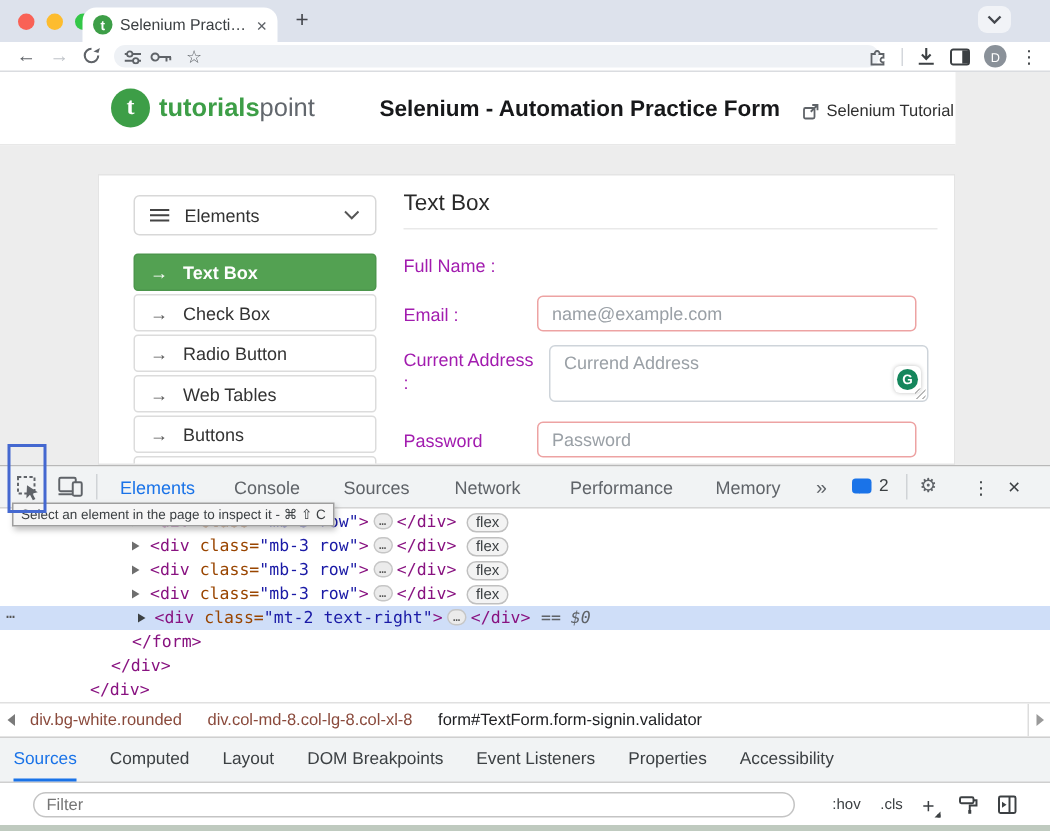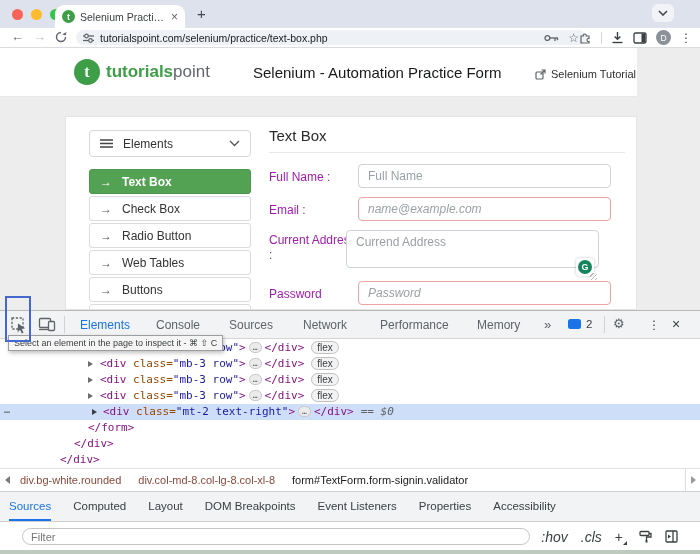--- a/index.html
+++ b/index.html
@@ -35,39 +35,39 @@
   .dots { font-size:12px; color:#3c4043; line-height:1; }
 
   
   .page { position:absolute; top:48px; left:0; right:0; height:262px; background:#ededed; overflow:hidden; }
   .site-header { position:absolute; top:0; left:0; width:637px; height:49px; background:#fff; border-bottom:1px solid #e8e8e8; }
   .logo-mark { position:absolute; left:74px; top:11px; width:26px; height:26px; border-radius:50%; background:#3d9e47;
                color:#fff; font:bold 16px "Liberation Serif",serif; display:flex; align-items:center; justify-content:center; }
   .brand { position:absolute; left:106px; top:14px; font-size:17px; }
   .brand .b1 { color:#3d9e47; font-weight:bold; }
   .brand .b2 { color:#62676d; }
-  .page-title { position:absolute; left:253px; top:16px; font-size:15px; font-weight:normal; color:#17181a; }
+  .page-title { position:absolute; left:253px; top:16px; font-size:15px; font-weight:bold; color:#17181a; }
   .tutorial-link { position:absolute; left:535px; top:20px; font-size:11px; color:#2f2f2f; display:flex; gap:5px; align-items:center; }
   .card { position:absolute; left:65px; top:68px; width:572px; height:194px; background:#fff; border:1px solid #e4e4e4; overflow:hidden; }
   .menu-header { position:absolute; left:23px; top:13px; width:162px; height:27px; border:1px solid #d8d8d8;
                  border-radius:4px; display:flex; align-items:center; padding:0 10px; gap:10px; background:#fff; }
   .menu-header .lbl { font-size:12px; color:#333; flex:1; }
   .menu-item { position:absolute; left:23px; width:162px; height:25px; border:1px solid #dcdcdc; border-radius:3px;
                background:#fff; display:flex; align-items:center; padding:0 10px; gap:10px; font-size:12px; color:#333; }
   .menu-item .arrow { color:#555; font-size:12px; }
   .menu-item.active { background:#53a152; border-color:#4c964c; color:#fff; font-weight:bold; }
   .menu-item.active .arrow { color:#fff; }
   .form-heading { position:absolute; left:203px; top:10px; font-size:15px; color:#2a2a2a; }
   .form-hr { position:absolute; left:203px; top:35px; width:356px; height:1px; background:#e9e9e9; }
   .f-label { position:absolute; left:203px; width:88px; font-size:12px; color:#a21caf; line-height:15px; }
   .f-input { position:absolute; left:292px; width:253px; height:24px; border:1px solid #ced4da; border-radius:4px;
              padding:0 9px; font-size:12px; color:#333; outline:none; background:#fff; font-family:"Liberation Sans",sans-serif;}
   .f-input::placeholder, .f-area::placeholder { color:#9aa0a6; }
-  .f-input.invalid { border-color:#eda3a3;font-style:italic; }
-  .f-area-wrap { position:absolute; left:280px; top:113px; width:253px; height:52px; }
+  .f-input.invalid { border-color:#eda3a3; }
+  .f-area-wrap { position:absolute; left:300px; top:113px; width:253px; height:38px; }
   .f-area { width:253px; height:38px; border:1px solid #ced4da; border-radius:4px; padding:4px 9px; font-size:12px;
             color:#333; resize:none; outline:none; font-family:"Liberation Sans",sans-serif; }
   .gram { position:absolute; right:5px; bottom:6px; width:18px; height:18px; background:#fff; border-radius:4px;
           box-shadow:0 0 3px rgba(0,0,0,.25); display:flex; align-items:center; justify-content:center; }
   .gram .gc { width:14px; height:14px; border-radius:50%; background:#15865c; color:#fff; font:bold 9px "Liberation Sans",sans-serif;
               display:flex; align-items:center; justify-content:center; }
   .resize-h { position:absolute; right:2px; bottom:2px; width:7px; height:7px;
               background:repeating-linear-gradient(135deg, transparent 0 2px, #b9b9b9 2px 3px); }
 
   
@@ -112,21 +112,21 @@
   .panel-tabs { position:absolute; top:180px; left:0; right:0; height:31px; background:#f1f3f4;
                 border-top:1px solid #cfcfcf; border-bottom:1px solid #cfcfcf;
                 display:flex; align-items:stretch; padding-left:9px; gap:22px; font-size:11.5px; color:#3c4043; }
   .ptab { line-height:29px; white-space:nowrap; }
   .ptab.active { color:#1a73e8; border-bottom:2px solid #1a73e8; }
   .filter-bar { position:absolute; top:211px; left:0; right:0; height:29px; background:#fff;
                 display:flex; align-items:center; padding:0 22px; }
   .filter-input { width:508px; height:17px; border:1px solid #c4c4c4; border-radius:10px; padding:0 8px;
                   font-size:11px; color:#333; outline:none; font-family:"Liberation Sans",sans-serif; }
   .fb-right { margin-left:auto; display:flex; align-items:center; gap:13px; }
-  .toggle-txt { font-size:14px; color:#3c4043;font-style:italic; }
+  .toggle-txt { font-size:10px; color:#3c4043; }
   .plus-btn { position:relative; font-size:14px; color:#3c4043; line-height:1; padding-right:3px; }
   .plus-btn::after { content:""; position:absolute; right:-1px; bottom:-1px; border:2.5px solid transparent; border-bottom-color:#3c4043; border-right-color:#3c4043; }
   .window-bottom { position:absolute; top:550px; left:0; right:0; height:4px; background:#bfcabf; }
   svg { display:block; }
 </style>
 </head>
 <body>
 
 <div class="window">
 
@@ -160,21 +160,20 @@
     </span>
     <div class="omnibox">
       <span>
         <svg width="11" height="10" viewBox="0 0 11 10">
             <line x1="0" y1="3" x2="11" y2="3" stroke="#5f6368" stroke-width="1.3"></line>
             <circle cx="3.5" cy="3" r="1.8" fill="#eef1f5" stroke="#5f6368" stroke-width="1.2"></circle>
             <line x1="0" y1="7.5" x2="11" y2="7.5" stroke="#5f6368" stroke-width="1.3"></line>
             <circle cx="7.5" cy="7.5" r="1.8" fill="#eef1f5" stroke="#5f6368" stroke-width="1.2"></circle>
           </svg>
       </span>
-      <span class="url">tutorialspoint.com/selenium/practice/text-box.php</span>
       <span class="ob-right">
         <span>
           <svg width="15" height="8" viewBox="0 0 15 8">
               <circle cx="3.4" cy="4" r="2.4" fill="none" stroke="#5f6368" stroke-width="1.3"></circle>
               <line x1="5.8" y1="4" x2="14" y2="4" stroke="#5f6368" stroke-width="1.3"></line>
               <line x1="11" y1="4" x2="11" y2="7" stroke="#5f6368" stroke-width="1.3"></line>
               <line x1="13.5" y1="4" x2="13.5" y2="6.2" stroke="#5f6368" stroke-width="1.3"></line>
             </svg>
         </span>
         <span class="star">☆</span>
@@ -254,21 +253,20 @@
       <div class="menu-item" style="top:160px;">
         <span class="arrow">→</span>
         <span>Buttons</span>
       </div>
       <div class="menu-item" style="top:187px;"></div>
 
       <div class="form-heading">Text Box</div>
       <div class="form-hr"></div>
 
       <label class="f-label" style="top:53px;">Full Name :</label>
-      <input class="f-input" style="top: 47px;" placeholder="Full Name">
 
       <label class="f-label" style="top:86px;">Email :</label>
       <input class="f-input invalid" style="top: 80px;" placeholder="name@example.com">
 
       <label class="f-label" style="top:116px;">Current Address :</label>
       <div class="f-area-wrap">
         <textarea class="f-area" placeholder="Currend Address" style=""></textarea>
         <span class="gram">
             <span class="gc">G</span>
           </span>

